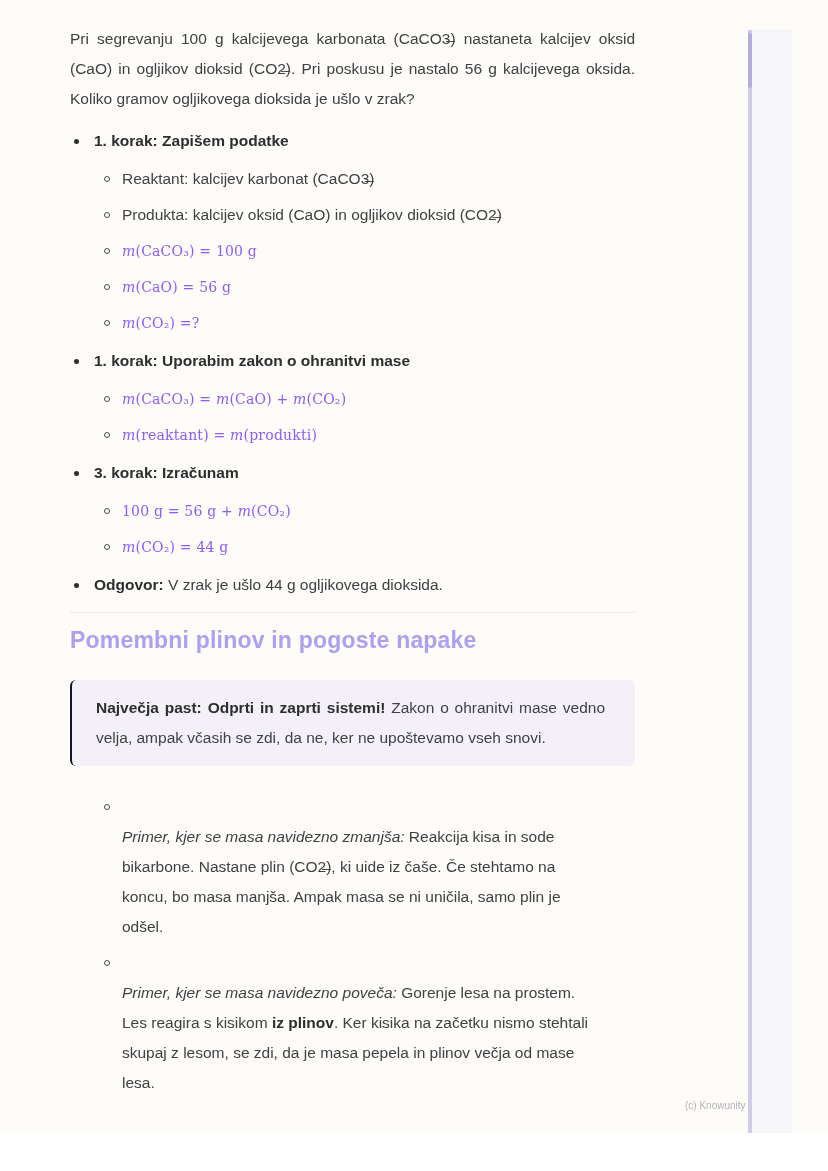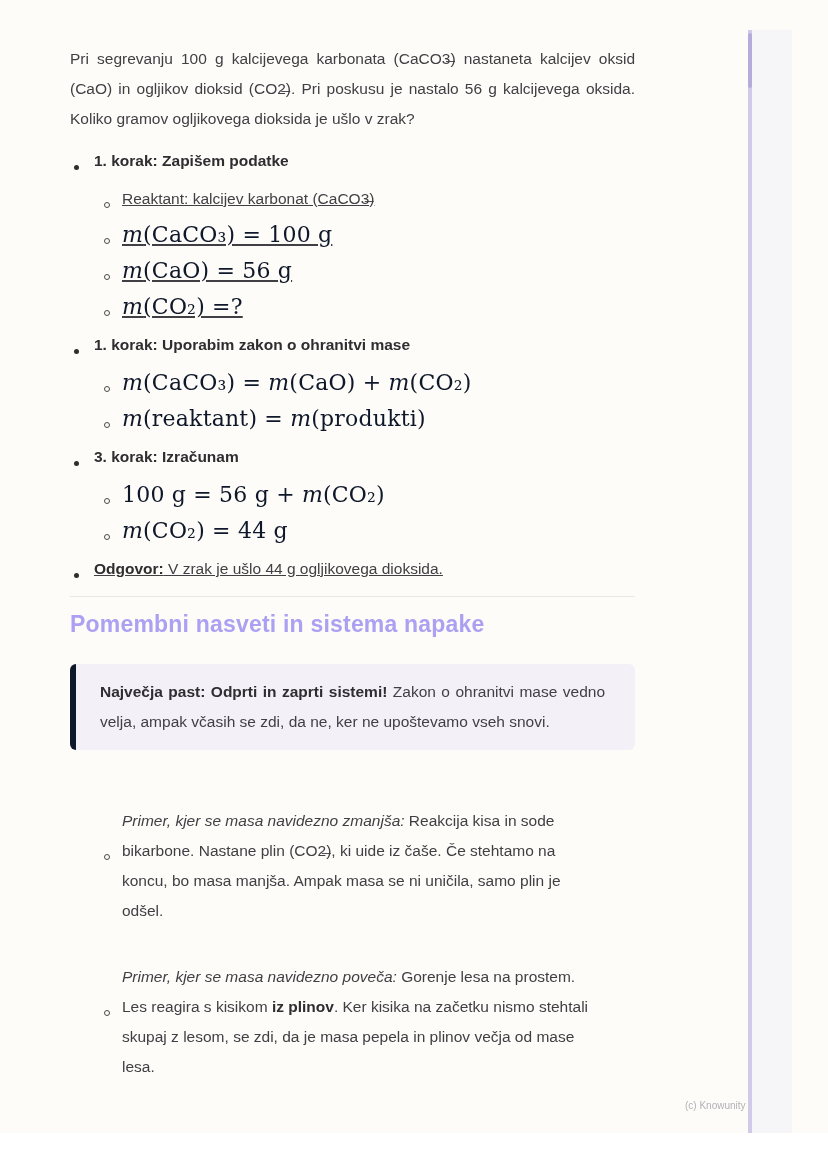--- a/index.html
+++ b/index.html
@@ -4,54 +4,54 @@
 <style>
   * { margin:0; padding:0; box-sizing:border-box; }
   html,body { width:828px; height:1171px; }
   body {
     position:relative;
     font-family:"Liberation Sans", sans-serif;
     background:#fdfcf8;
     color:#3f3f44;
     overflow:hidden;
   }
-  .content { position:absolute; left:70px; top:44px; width:565px; }
+  .content { position:absolute; left:70px; top:24px; width:565px; }
   .intro {
     font-size:15.5px; line-height:30px; text-align:justify;
     color:#3f3f44; margin-bottom:12px;
   }
   ul { list-style:none; }
-  .li { display:flex; font-size:15.5px; line-height:30px; margin-bottom:6px;align-items:center; }
+  .li { display:flex; font-size:15.5px; line-height:30px; margin-bottom:6px; }
   .marker-col { flex:0 0 24px; display:flex; justify-content:flex-start; padding-left:4px; }
   .nested .marker-col { flex:0 0 26px; padding-left:8px; }
   .dot {
     width:5px; height:5px; border-radius:50%; background:#2e2e31; margin-top:13px;
   }
   .circle {
     width:6px; height:6px; border-radius:50%; border:1.5px solid #4a4a4e;
     background:transparent; margin-top:12px;
   }
   .li-text { flex:1 1 auto; }
   .nested { margin:8px 0 8px 0; }
   .step-title { margin-top:8px; }
   .step-title .li-text { font-weight:700; color:#2e2e31; }
   .math .li-text {
     font-family:"DejaVu Serif","Liberation Serif",serif;
-    font-size:22px; color:#0f172a; letter-spacing:0.2px;
+    font-size:14px; color:#8b5cf6; letter-spacing:0.2px;
   }
   strong { font-weight:700; color:#2e2e31; }
   em { font-style:italic; }
   .divider { border:none; border-top:1px solid #e8e7ea; margin:12px 0 14px 0; }
   .section-heading {
     font-size:23px; font-weight:700; color:#aba0f2;
     margin:14px 0 26px 0; letter-spacing:0.2px;
   }
   .callout {
     background:#f3f1f7;
-    border-left:6px solid #0f172a;
+    border-left:2px solid #0f172a;
     border-radius:6px;
     padding:13px 30px 13px 24px;
     font-size:15.5px; line-height:30px; text-align:justify;
     margin-bottom:26px;
   }
   .example-text { max-width:480px;margin-top:30px; }
   .footer-copy {
     position:absolute; left:685px; top:1100px;
     font-size:10px; color:#b3b1b8; white-space:nowrap;
   }
@@ -80,27 +80,33 @@
 
   <ul>
 
     <li class="li step-title">
       <span class="marker-col">
           <span class="dot"></span>
         </span>
       <span class="li-text"><strong>1. korak: Zapišem podatke</strong></span>
     </li>
     <li>
-      <ul class="nested" style="margin-left:26px;text-decoration:underline;">
+      <ul class="nested" style="margin-left:26px;">
         <li class="li">
           <span class="marker-col">
               <span class="circle"></span>
             </span>
           <span class="li-text">Reaktant: kalcijev karbonat (CaCO3̶)</span>
         </li>
+        <li class="li">
+          <span class="marker-col">
+              <span class="circle"></span>
+            </span>
+          <span class="li-text">Produkta: kalcijev oksid (CaO) in ogljikov dioksid (CO2̶)</span>
+        </li>
         <li class="li math">
           <span class="marker-col">
               <span class="circle"></span>
             </span>
           <span class="li-text"><em>m</em>(CaCO₃) = 100 g</span>
         </li>
         <li class="li math">
           <span class="marker-col">
               <span class="circle"></span>
             </span>
@@ -158,27 +164,27 @@
             </span>
           <span class="li-text"><em>m</em>(CO₂) = 44 g</span>
         </li>
       </ul>
     </li>
 
     <li class="li step-title">
       <span class="marker-col">
           <span class="dot"></span>
         </span>
-      <span class="li-text" style="font-weight:400;color:#3f3f44;text-decoration:underline;"><strong>Odgovor:</strong> V zrak je ušlo 44 g ogljikovega dioksida.</span>
+      <span class="li-text" style="font-weight:400;color:#3f3f44;"><strong>Odgovor:</strong> V zrak je ušlo 44 g ogljikovega dioksida.</span>
     </li>
   </ul>
 
   <hr class="divider">
 
-  <h2 class="section-heading">Pomembni nasveti in sistema napake</h2>
+  <h2 class="section-heading">Pomembni plinov in pogoste napake</h2>
 
   <div class="callout">
     <span><strong>Največja past: Odprti in zaprti sistemi!</strong> Zakon o ohranitvi mase vedno velja, ampak včasih se zdi, da ne, ker ne upoštevamo vseh snovi.</span>
   </div>
 
   <ul>
     <li>
       <ul class="nested" style="margin-left:26px;">
         <li class="li">
           <span class="marker-col">

